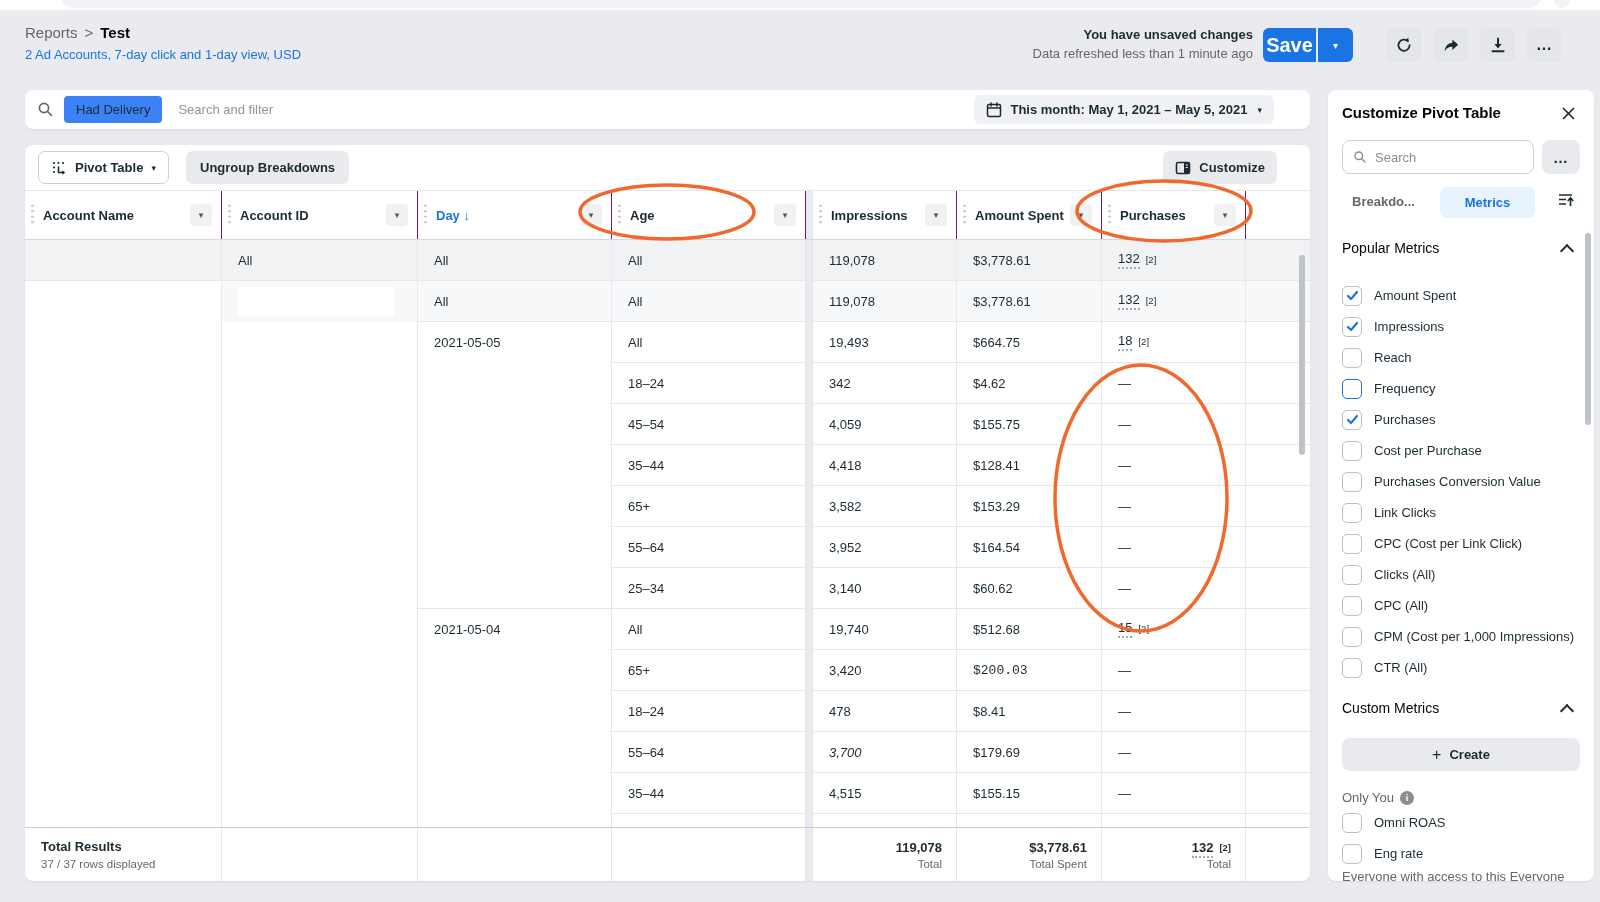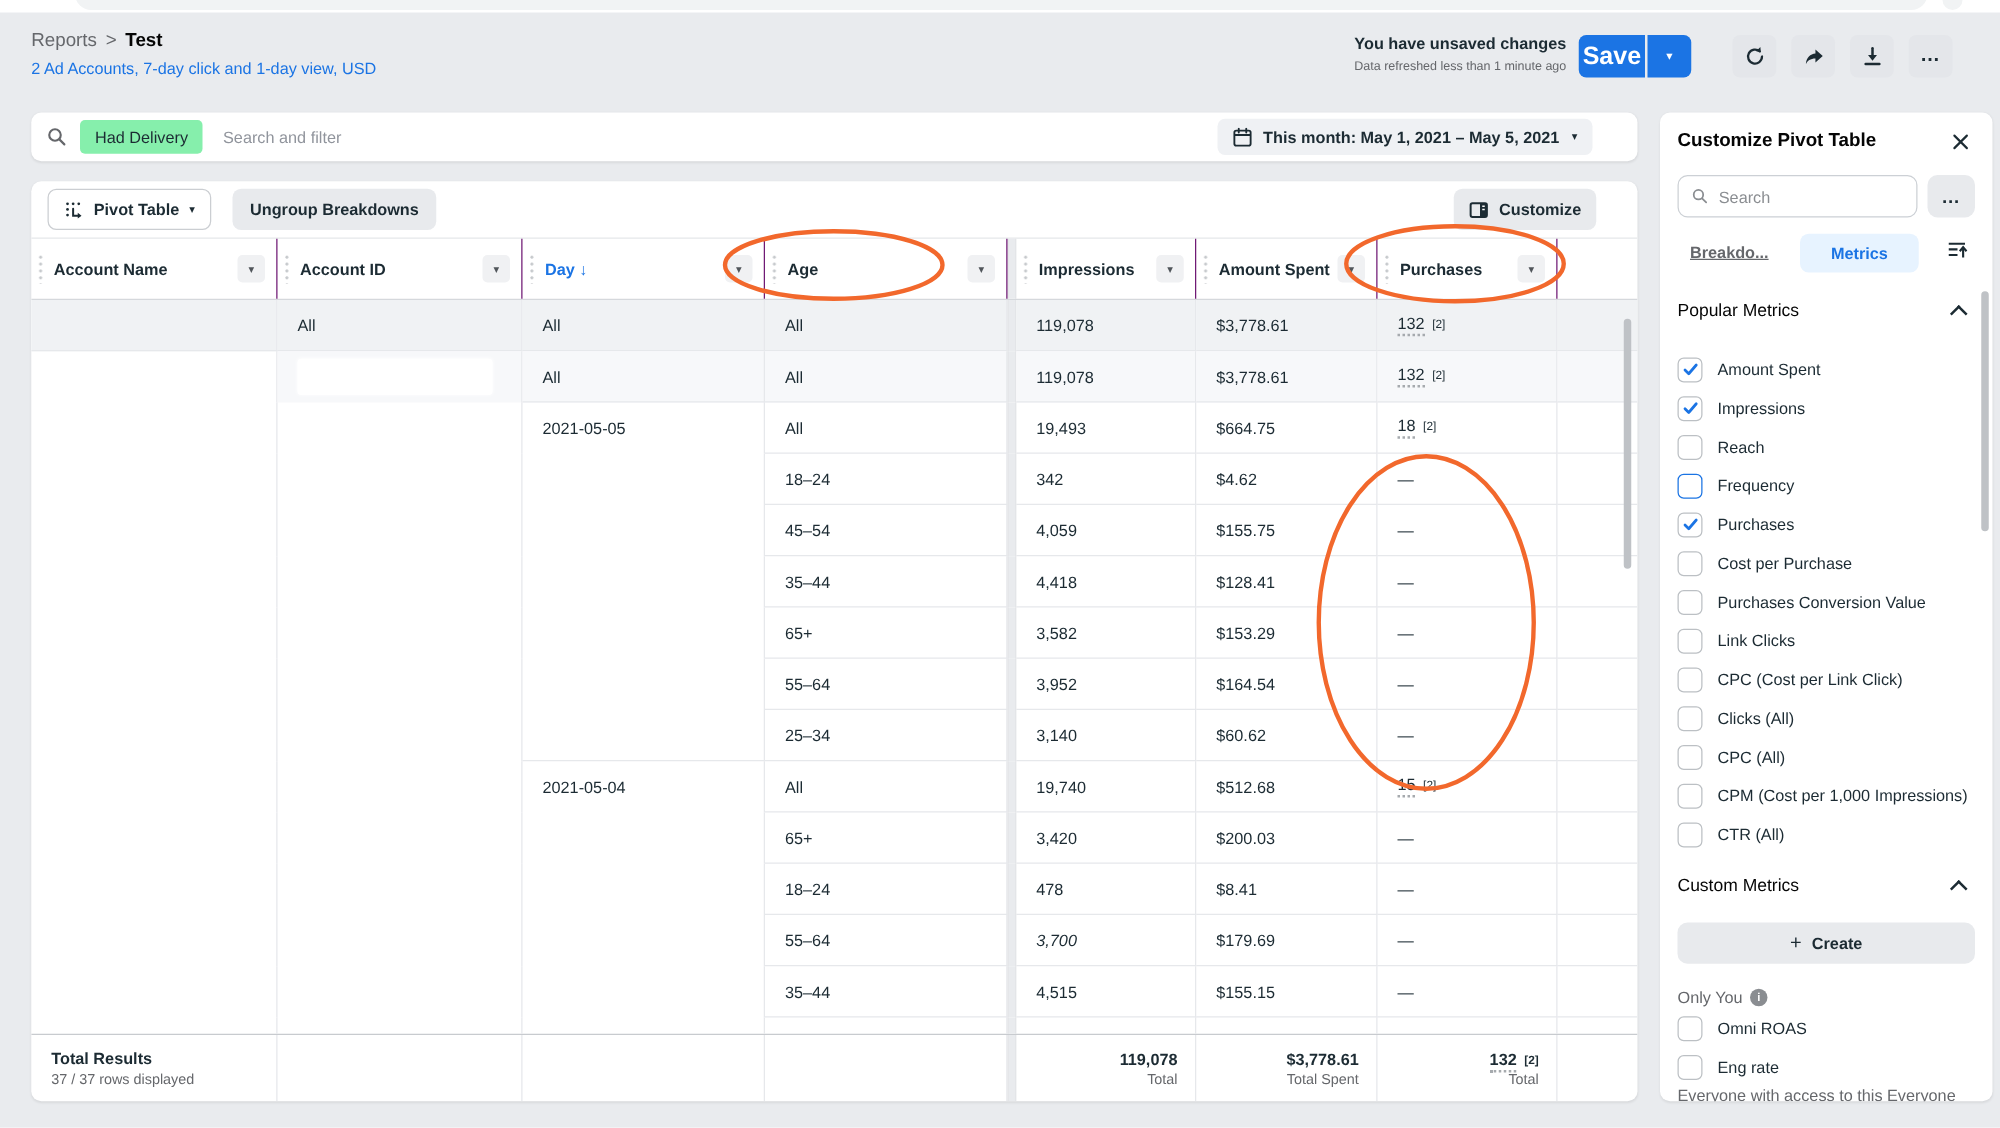--- a/index.html
+++ b/index.html
@@ -11,32 +11,32 @@
   .urlbar-hint{position:absolute;left:60px;right:58px;top:-18px;height:26px;border-radius:13px;background:#F1F3F4;}
   .urlbtn-hint{position:absolute;right:30px;top:-8px;width:16px;height:16px;border-radius:50%;background:#F1F3F4;}
 
   
   .crumbs{position:absolute;left:25px;top:24px;font-size:15px;color:#65676B;}
   .crumbs b{color:#050505;font-weight:700;}
   .crumb-sep{margin:0 7px;color:#65676B;}
   .subtitle{position:absolute;left:25px;top:47px;font-size:13px;color:#1B74E4;cursor:pointer;}
   .status{position:absolute;left:903px;top:26px;width:350px;text-align:right;}
   .status .l1{font-size:13px;font-weight:700;color:#1C2B33;line-height:18px;}
-  .status .l2{font-size:10px;color:#65676B;line-height:19px;}
+  .status .l2{font-size:13px;color:#65676B;line-height:19px;}
   .btn{position:absolute;top:28px;height:34px;box-sizing:border-box;display:flex;align-items:center;justify-content:center;cursor:pointer;}
   .btn.save{left:1263px;width:53px;background:#1B74E4;border-radius:6px 0 0 6px;color:#fff;font-size:20px;font-weight:700;}
   .btn.save-caret{left:1318px;width:35px;background:#1B74E4;border-radius:0 6px 6px 0;color:#fff;font-size:10px;}
   .btn.gray{width:35px;background:#E4E6EA;border-radius:6px;color:#1C2B33;}
   .btn.gray svg{display:block;}
   .btn.more{font-size:16px;font-weight:700;letter-spacing:1px;color:#1C2B33;}
 
   
   .filterbar{position:absolute;left:25px;top:90px;width:1285px;height:39px;background:#fff;border-radius:8px;
              box-shadow:0 1px 2px rgba(0,0,0,.08);display:flex;align-items:center;box-sizing:border-box;padding:0 12px;}
-  .chip{margin-left:10px;height:27px;padding:0 12px;background:#86efac;border-radius:4px;display:flex;align-items:center;
+  .chip{margin-left:10px;height:27px;padding:0 12px;background:#3b82f6;border-radius:4px;display:flex;align-items:center;
         font-size:13px;color:#1C2B33;cursor:pointer;}
   .search-ph{margin-left:16px;font-size:13px;color:#90949C;flex:1;}
   .datebtn{height:29px;padding:0 12px;background:#EFF1F4;border-radius:6px;display:flex;align-items:center;gap:8px;
            font-size:13px;font-weight:600;color:#1C2B33;cursor:pointer;margin-right:24px;}
   .datebtn .caret{font-size:9px;margin-left:2px;}
 
   
   .mainpanel{position:absolute;left:25px;top:145px;width:1285px;height:736px;background:#fff;border-radius:8px;
              box-shadow:0 1px 2px rgba(0,0,0,.08);overflow:hidden;}
   .ttoolbar{position:relative;height:45px;}
@@ -81,21 +81,21 @@
   .sidebar{position:absolute;left:1328px;top:90px;width:266px;height:791px;background:#fff;border-radius:8px;
            box-shadow:0 1px 2px rgba(0,0,0,.08);overflow:hidden;}
   .sb-title{position:absolute;left:14px;top:14px;font-size:15px;font-weight:700;color:#050505;}
   .sb-close{position:absolute;right:16px;top:13px;width:20px;height:20px;cursor:pointer;display:flex;align-items:center;justify-content:center;}
   .sb-search{position:absolute;left:14px;top:50px;width:192px;height:34px;border:1px solid #CCD0D5;border-radius:8px;
              box-sizing:border-box;display:flex;align-items:center;padding:0 10px;gap:8px;cursor:text;}
   .sb-search .ph{font-size:13px;color:#8A8D91;}
   .sb-more{position:absolute;left:214px;top:50px;width:38px;height:34px;background:#E8EAED;border-radius:8px;
            display:flex;align-items:center;justify-content:center;font-size:15px;font-weight:700;letter-spacing:1px;color:#1C2B33;cursor:pointer;}
   .sb-tab-bd{position:absolute;left:24px;top:104px;width:64px;font-size:13px;font-weight:600;color:#65676B;
-             white-space:nowrap;overflow:hidden;cursor:pointer;text-decoration:underline;}
+             white-space:nowrap;overflow:hidden;cursor:pointer;}
   .sb-tab-mx{position:absolute;left:112px;top:97px;width:95px;height:31px;background:#E7F3FF;border-radius:7px;
              display:flex;align-items:center;justify-content:center;font-size:13px;font-weight:700;color:#1B74E4;cursor:pointer;}
   .sb-sort{position:absolute;right:18px;top:102px;cursor:pointer;}
   .sb-sec{position:absolute;left:14px;font-size:14px;color:#050505;}
   .chev-up{position:absolute;right:22px;width:8px;height:8px;border-left:2px solid #1C2B33;border-top:2px solid #1C2B33;
            transform:rotate(45deg);cursor:pointer;}
   .mlist{position:absolute;left:0;width:100%;}
   .mitem{height:31px;display:flex;align-items:center;gap:12px;padding-left:14px;cursor:pointer;}
   .cbx{width:20px;height:20px;box-sizing:border-box;border:1.5px solid #BCC0C4;border-radius:5px;background:#fff;flex:none;
        display:flex;align-items:center;justify-content:center;}
@@ -376,21 +376,21 @@
           </div>
           <div class="bcell bb" style="width: 64px; border-right: none;"></div>
         </div>
         <div class="trow" style="height: 41px;">
           <div class="bcell" style="width: 197px;"></div>
           <div class="bcell" style="width: 196px;"></div>
           <div class="bcell" style="width: 194px;"></div>
           <div class="bcell bb" style="width: 194px;">65+</div>
           <div class="divcol" style="width: 7px;"></div>
           <div class="bcell bb" style="width: 144px;">3,420</div>
-          <div class="bcell bb" style="width: 145px;">$200.03</div>
+          <div class="bcell bb" style="width: 145px; font-family: Liberation Mono, monospace;">$200.03</div>
           <div class="bcell bb" style="width: 144px;">
             <span>—</span>
           </div>
           <div class="bcell bb" style="width: 64px; border-right: none;"></div>
         </div>
         <div class="trow" style="height: 41px;">
           <div class="bcell" style="width: 197px;"></div>
           <div class="bcell" style="width: 196px;"></div>
           <div class="bcell" style="width: 194px;"></div>
           <div class="bcell bb" style="width: 194px;">18–24</div>

